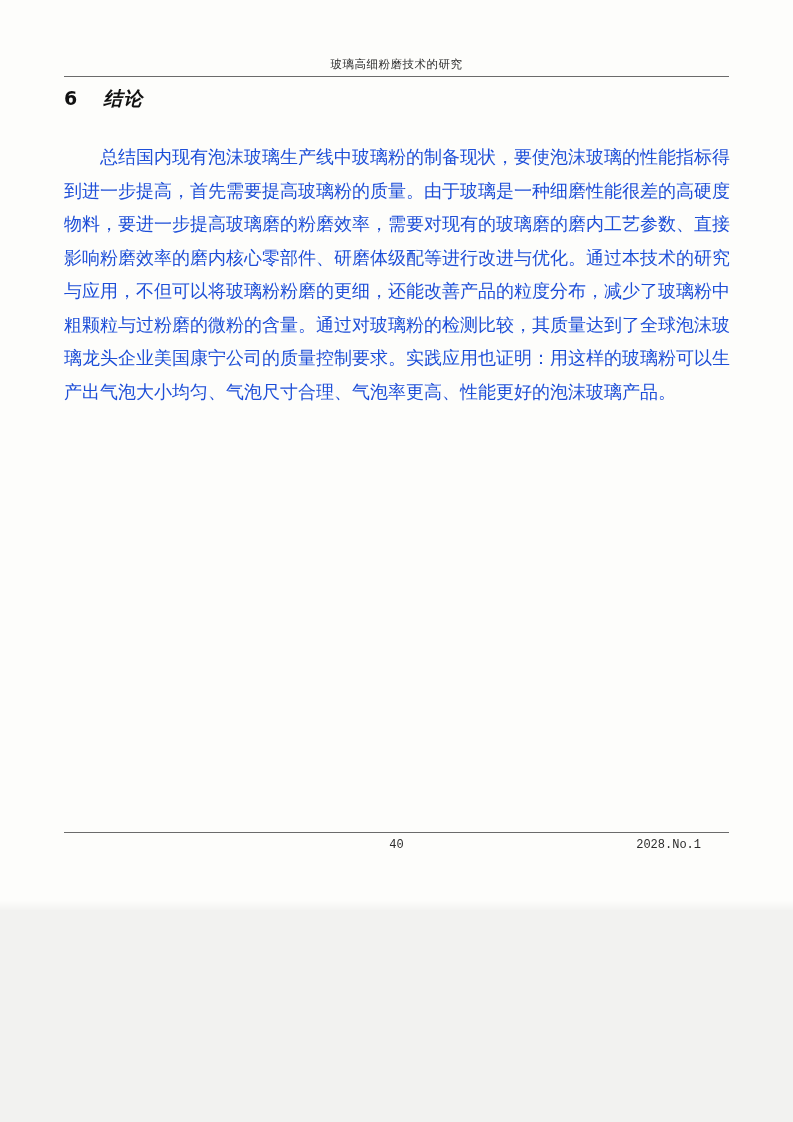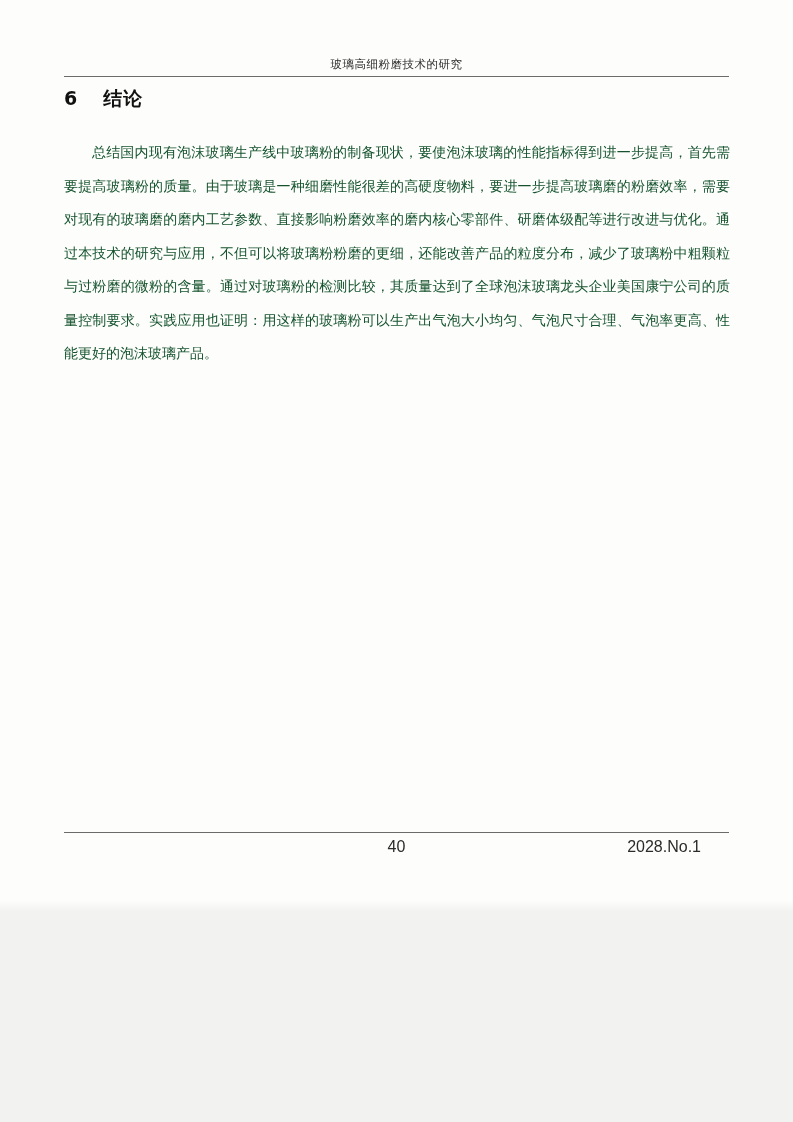--- a/index.html
+++ b/index.html
@@ -53,56 +53,57 @@
     font-size: 19px;
     color: #111;
     display: flex;
     align-items: baseline;
   }
   .section-number {
     margin-right: 26px;
   }
   .section-title {
     letter-spacing: 1px;
+    font-style: italic;
   }
 
   
   .body-area {
     position: absolute;
     top: 122px;
     left: 64px;
     width: 666px;
   }
   .body-paragraph {
     font-family: "DejaVu Serif", "Liberation Serif", serif;
-    font-size: 14px;
+    font-size: 18px;
     line-height: 33.5px;
     text-align: justify;
     text-justify: inter-ideograph;
     text-indent: 2em;
-    color: #14532d;
+    color: #1d4ed8;
   }
 
   
   .footer-rule {
     position: absolute;
     bottom: 77px;
     left: 64px;
     right: 64px;
     height: 1px;
     background: #6b6b6b;
   }
   .footer-area {
     position: absolute;
     bottom: 52px;
     left: 64px;
     right: 64px;
     height: 20px;
-    font-family: Liberation Sans, sans-serif;
-    font-size: 16px;
+    font-family: Liberation Mono, monospace;
+    font-size: 12px;
     color: #2b2b2b;
     margin-top: 6px;
   }
   .footer-page-number {
     position: absolute;
     left: 0;
     right: 0;
     text-align: center;
   }
   .footer-issue {

